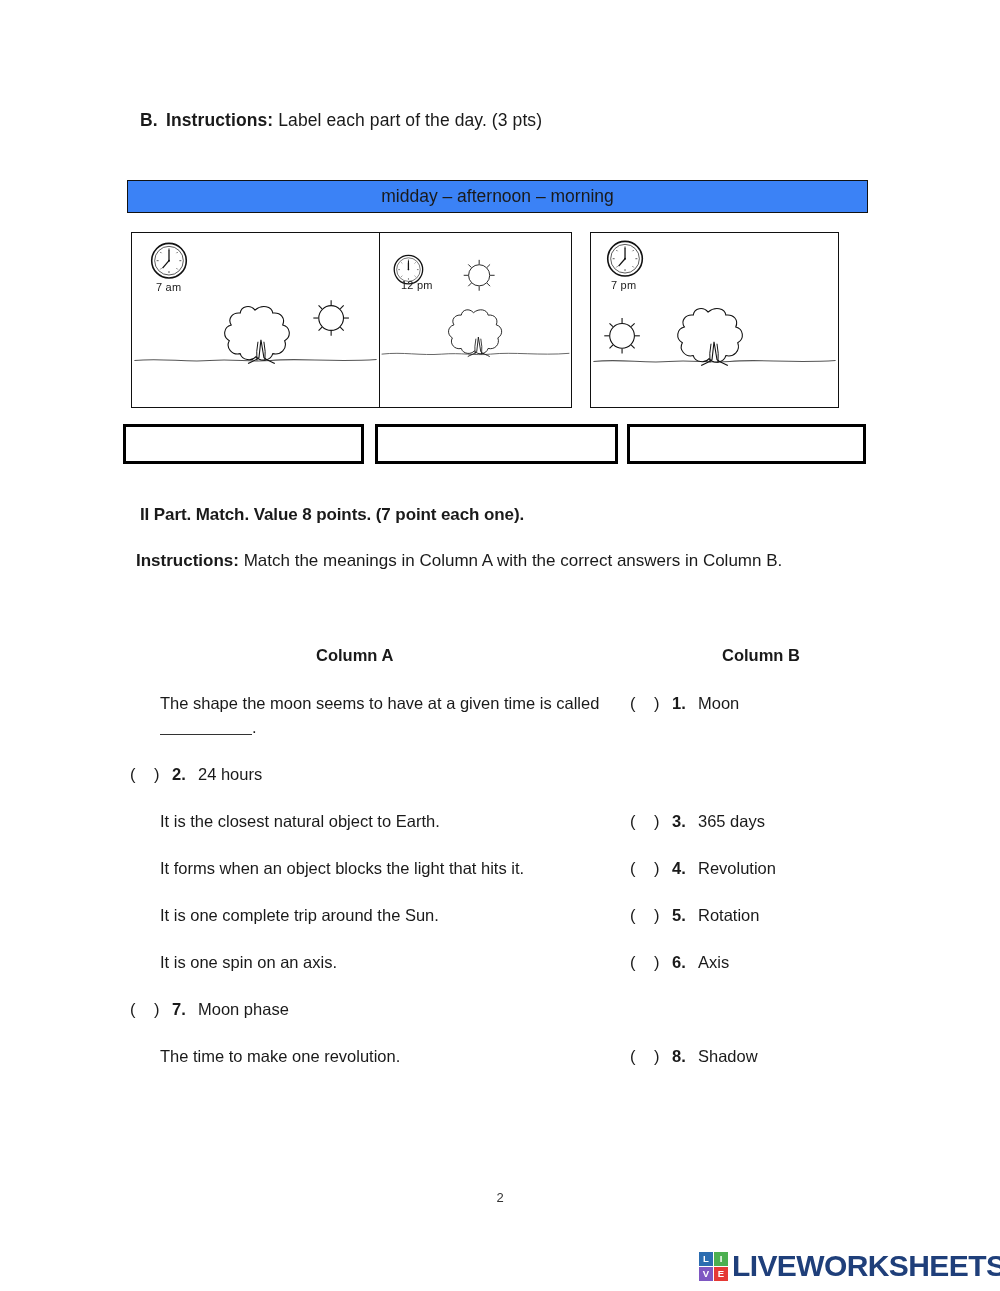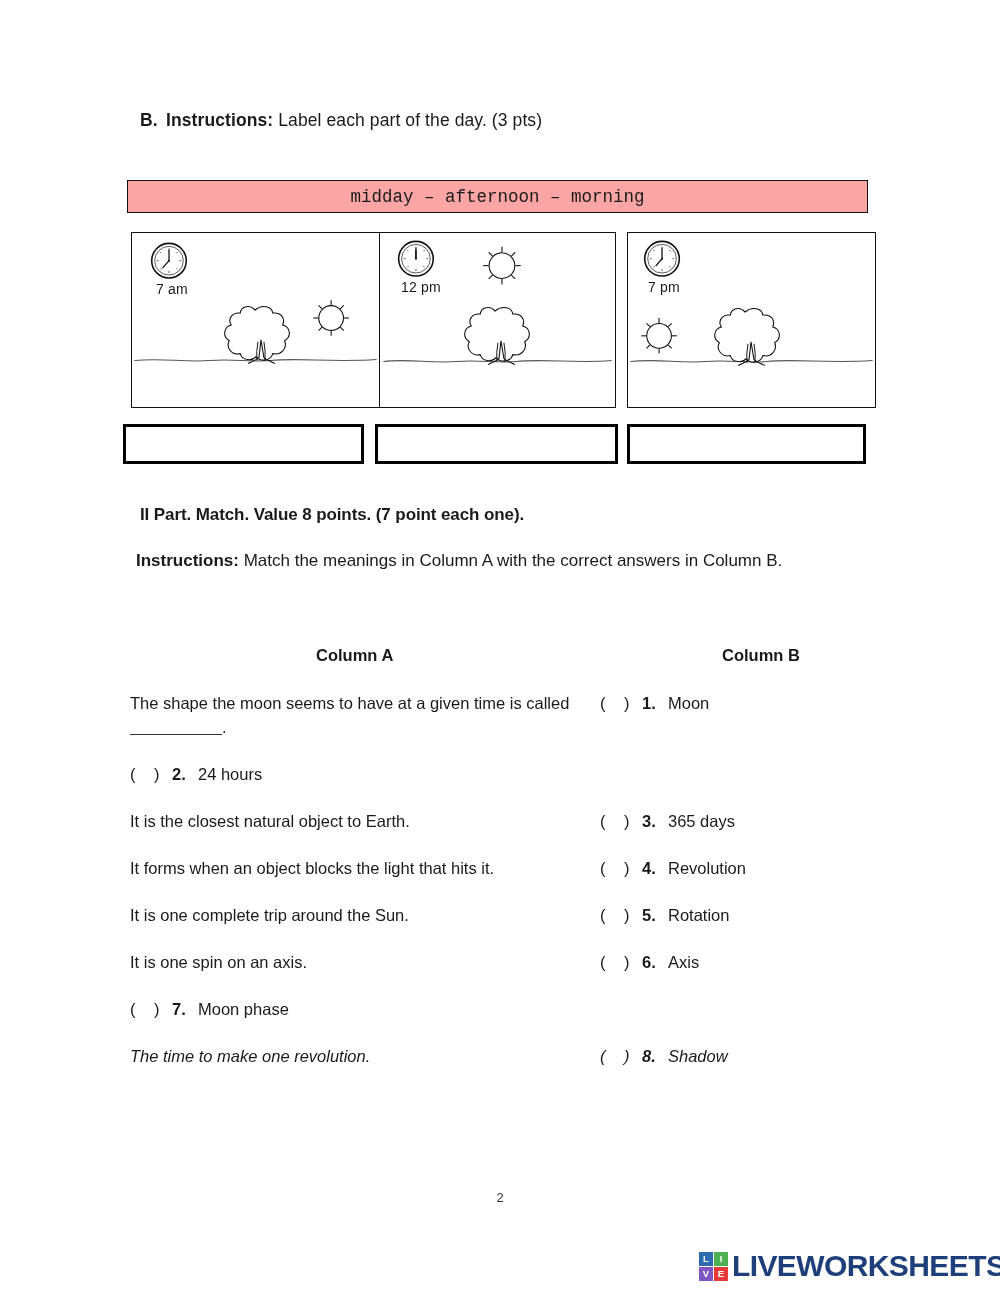--- a/index.html
+++ b/index.html
@@ -44,47 +44,46 @@
     position: absolute;
     left: 127px;
     top: 180px;
     width: 741px;
     height: 33px;
     border: 1.6px solid #111;
     box-sizing: border-box;
     display: flex;
     align-items: center;
     justify-content: center;
-    background: #fca5a5;
-    font-family: Liberation Mono, monospace;
+    background: #3b82f6;
   }
   .wordbank span {
     font-size: 17.5px;
   }
 
   
   .scene {
     position: absolute;
     top: 232px;
     width: 249px;
     height: 176px;
     border: 1.7px solid #111;
     box-sizing: border-box;
     background: #fff;
     overflow: hidden;
   }
   #scene-1 { left: 131px; }
-  #scene-2 { left: 379px; width: 237px; }
-  #scene-3 { left: 627px; }
+  #scene-2 { left: 379px; width: 193px; }
+  #scene-3 { left: 590px; }
 
   .scene svg { display: block; width: 100%; height: 100%; }
 
   .clock-label {
     position: absolute;
-    font-size: 14px;
+    font-size: 11px;
     color: #1a1a1a;
     letter-spacing: .2px;
   }
 
   
   .answerbox {
     position: absolute;
     top: 424px;
     height: 40px;
     border: 3px solid #000;
@@ -131,28 +130,29 @@
     position: absolute;
     left: 130px;
     top: 691px;
     width: 745px;
   }
   .match-row {
     display: flex;
     align-items: flex-start;
     margin-bottom: 23px;
   }
-  .match-row:last-child { margin-bottom: 0; font-style: italic; }
+  .match-row:last-child { margin-bottom: 0; }
 
   .m-prompt {
     width: 470px;
     font-size: 16.5px;
     line-height: 24px;
     padding-right: 4px;
     box-sizing: border-box;
+    margin-left: 30px;
   }
   .m-blank {
     display: inline-block;
     width: 92px;
     border-bottom: 1.3px solid #333;
     height: 14px;
     vertical-align: -2px;
   }
   .m-paren {
     width: 42px;

